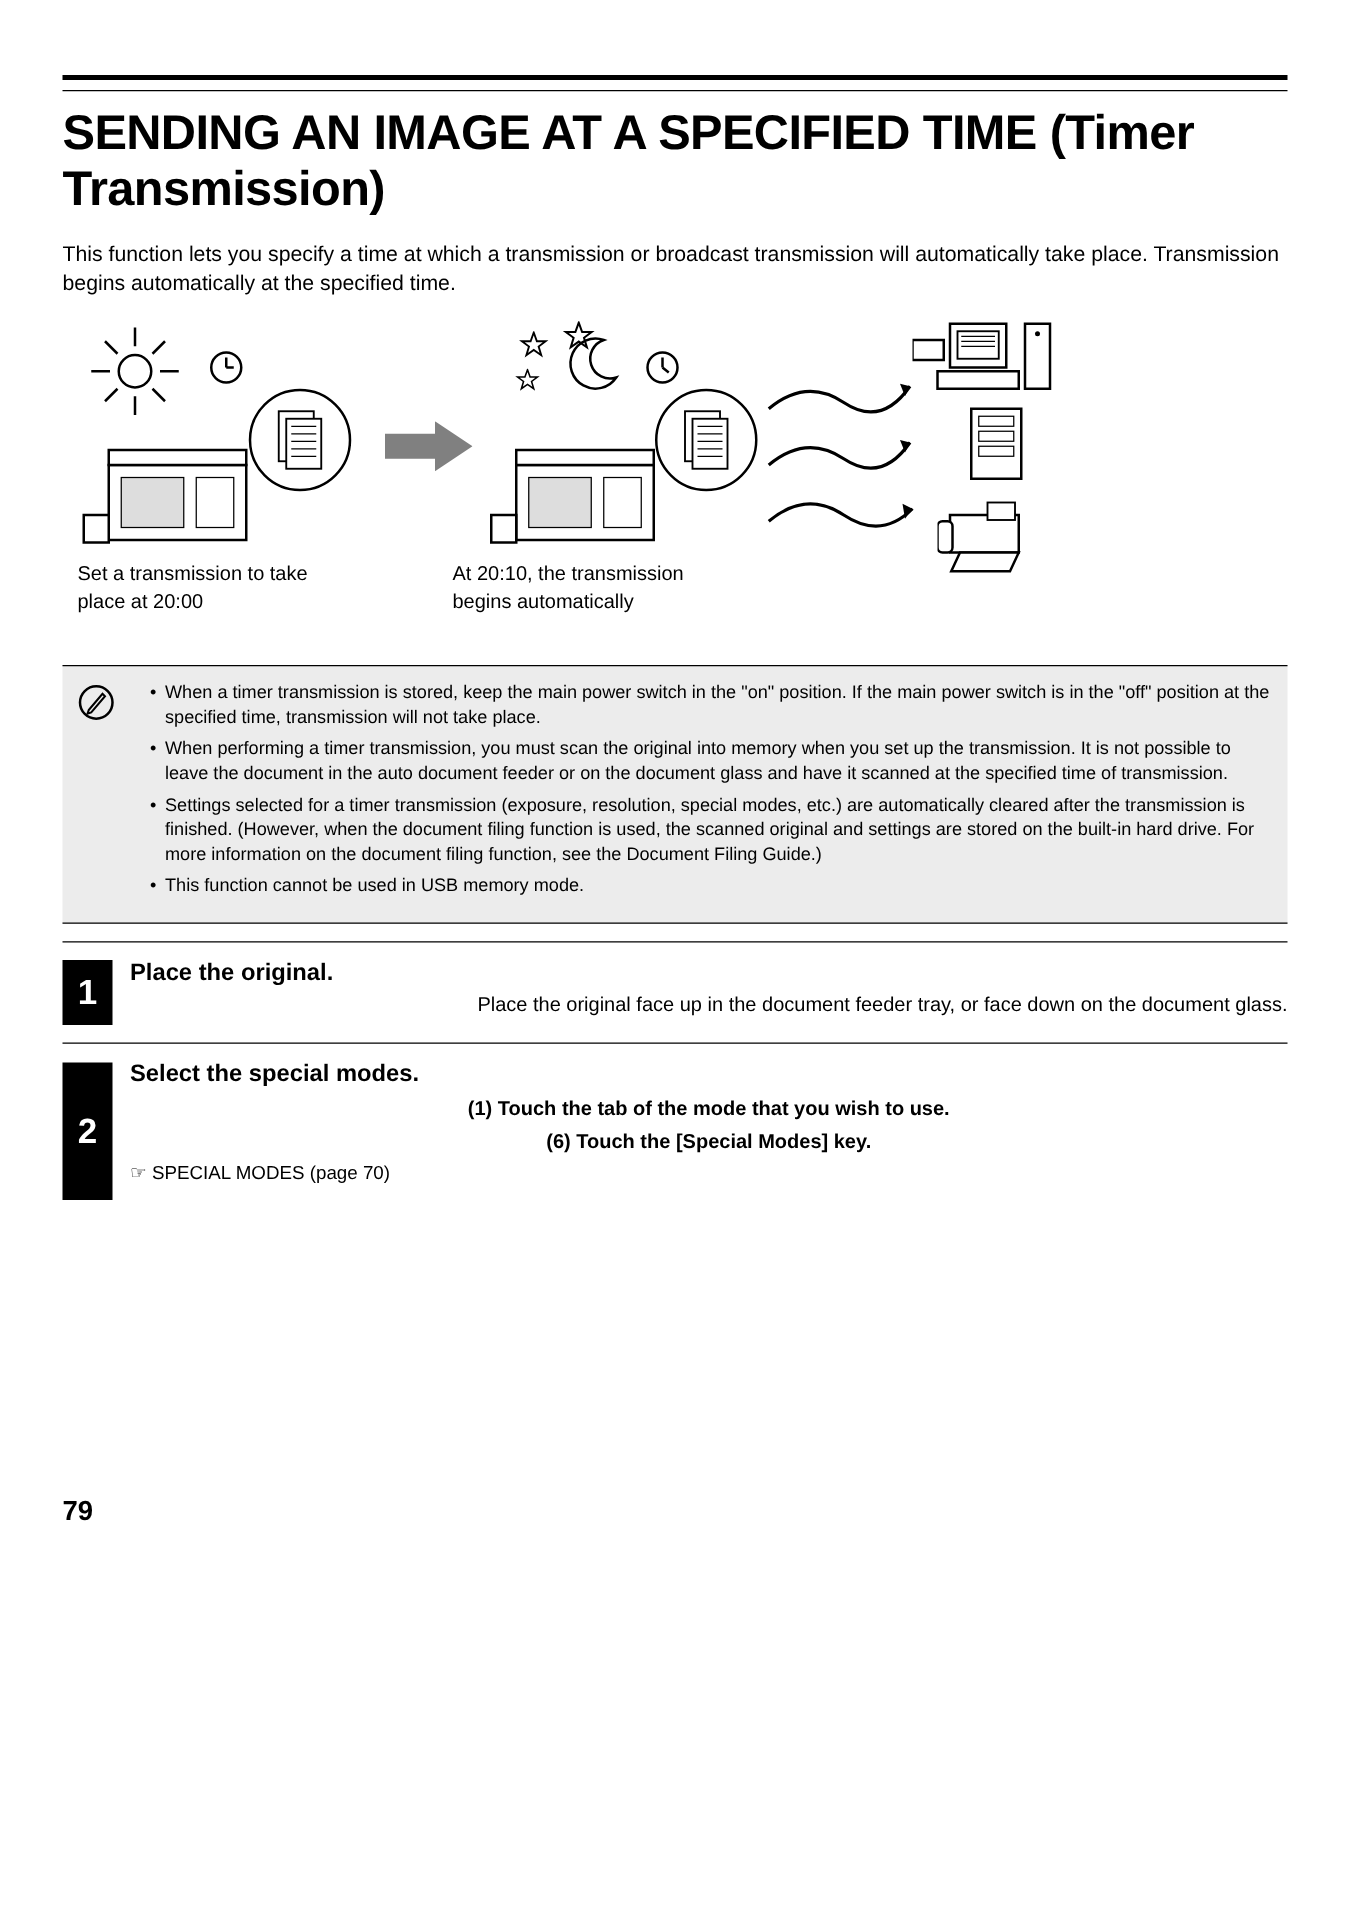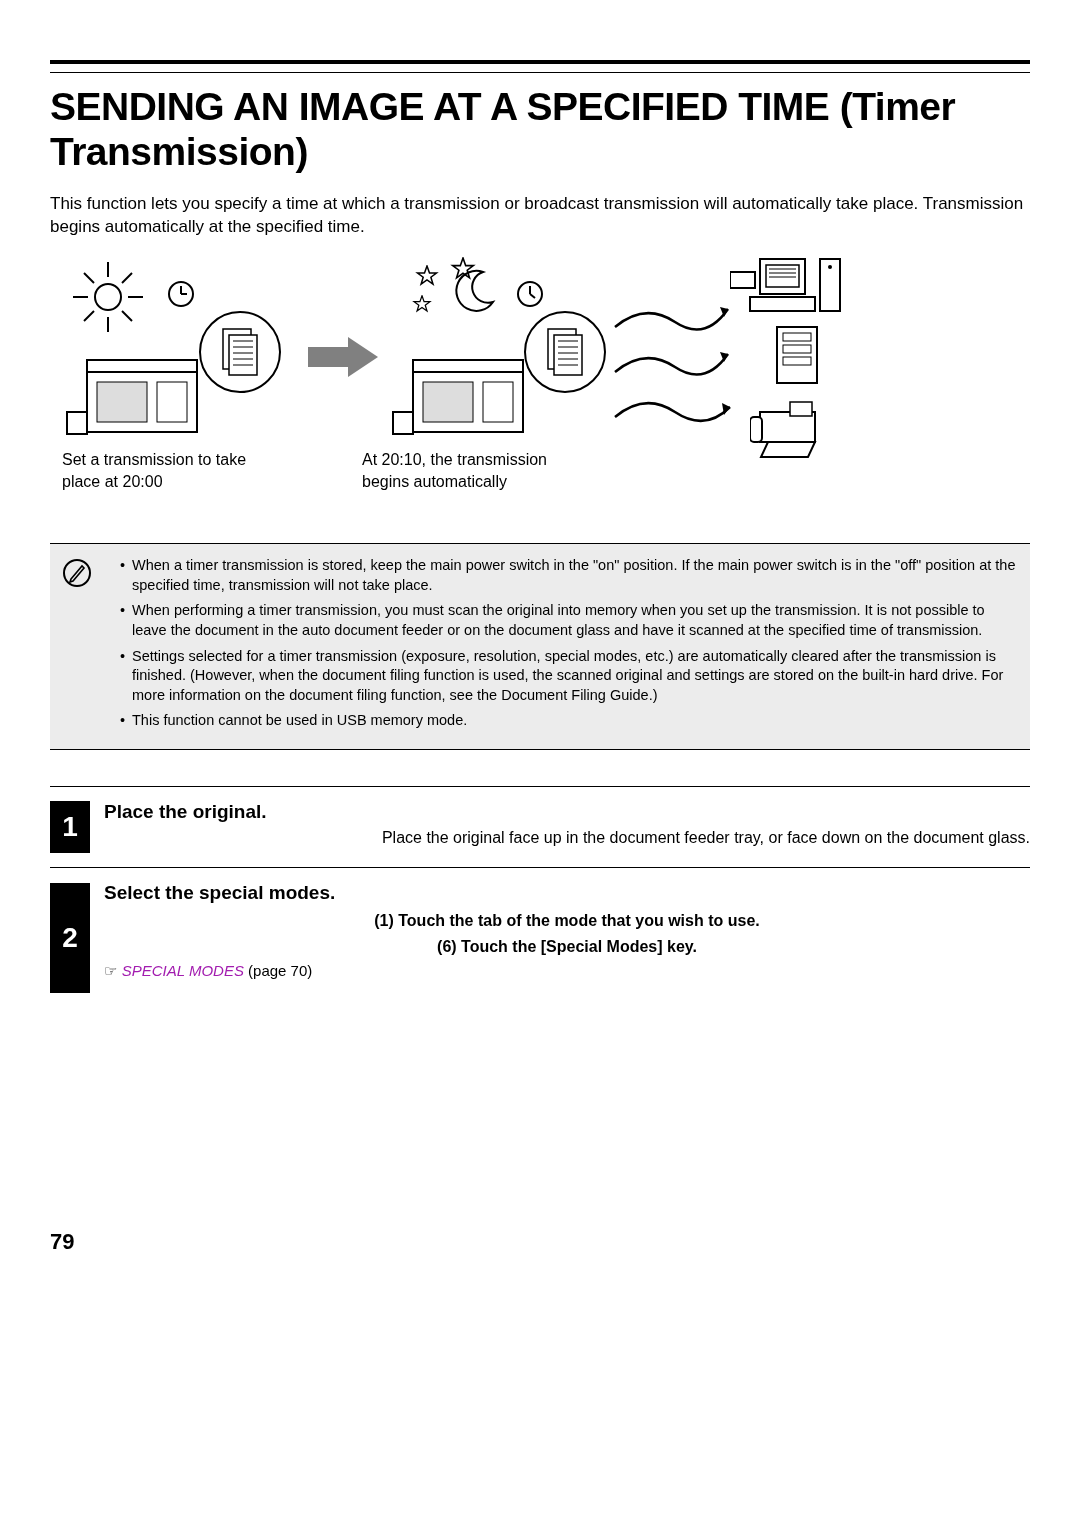--- a/index.html
+++ b/index.html
@@ -28,38 +28,38 @@
   }
   .intro {
     font-size: 17px;
     line-height: 1.4;
     margin-bottom: 18px;
   }
   .diagram-area {
     width: 100%;
     height: 225px;
     position: relative;
-    margin-bottom: 27px;
+    margin-bottom: 16px;
   }
   .svg-placeholder {
     position: absolute;
   }
   .caption {
     font-size: 16px;
     line-height: 1.35;
     position: absolute;
   }
   .info-box {
     background: #ececec;
     border-top: 1.5px solid #000;
     border-bottom: 1.5px solid #000;
     padding: 12px 12px 12px 12px;
     display: flex;
     gap: 14px;
-    margin-bottom: 36px;
+    margin-bottom: 14px;
   }
   .info-icon {
     flex: 0 0 30px;
     margin-top: 2px;
   }
   .info-bullets {
     flex: 1;
     font-size: 14.5px;
     line-height: 1.35;
   }
@@ -118,23 +118,22 @@
     font-weight: bold;
     font-size: 16px;
     margin: 8px 0 2px 0;
     text-align: center;
   }
   .link-line {
     font-size: 15px;
     margin-top: 6px;
   }
   .link-line a {
-    color: #a21caf;
+    color: #000000;
     text-decoration: none;
-    font-style: italic;
   }
   .page-number {
     font-weight: bold;
     font-size: 22px;
     margin-top: 220px;
   }
 </style>
 </head>
 <body>
 

